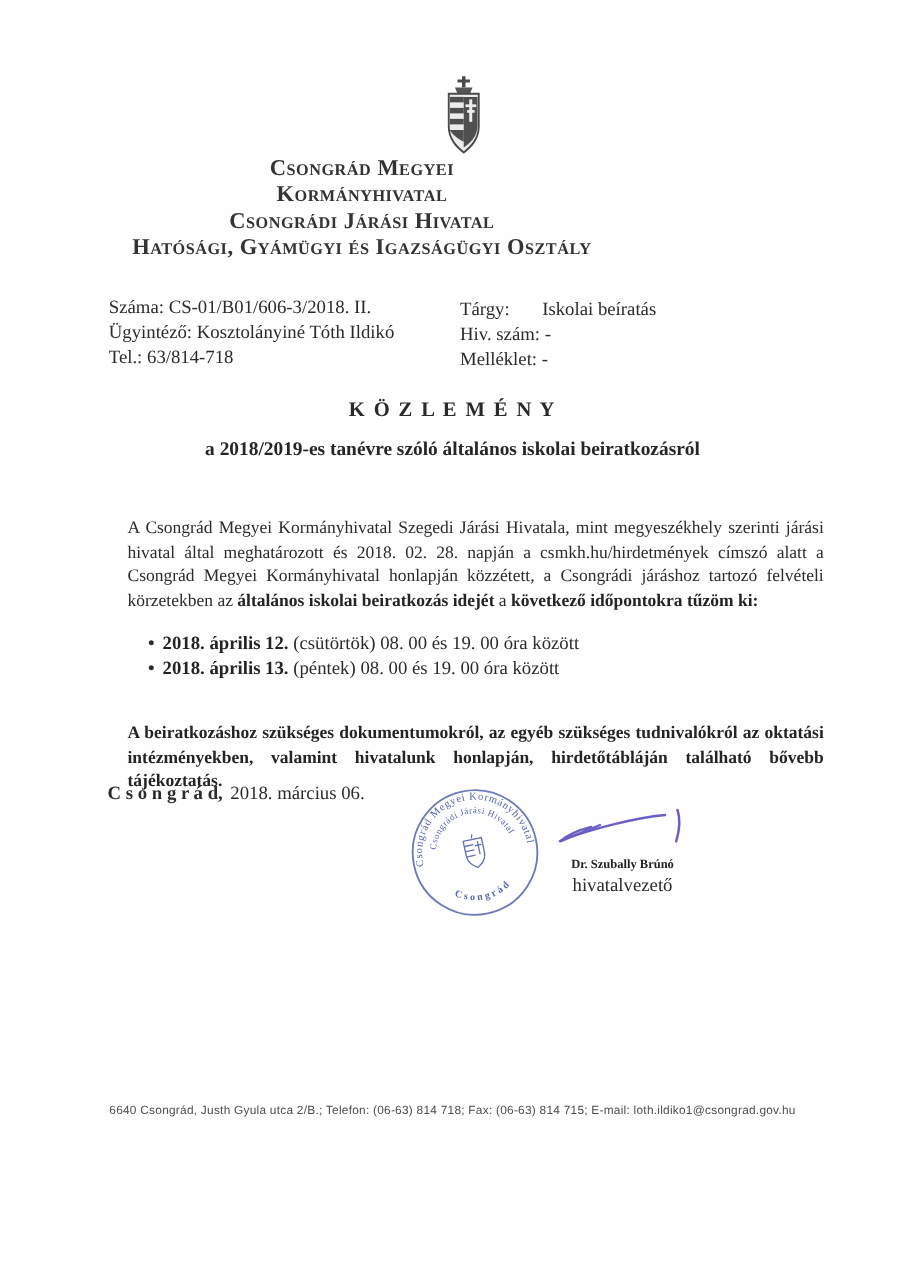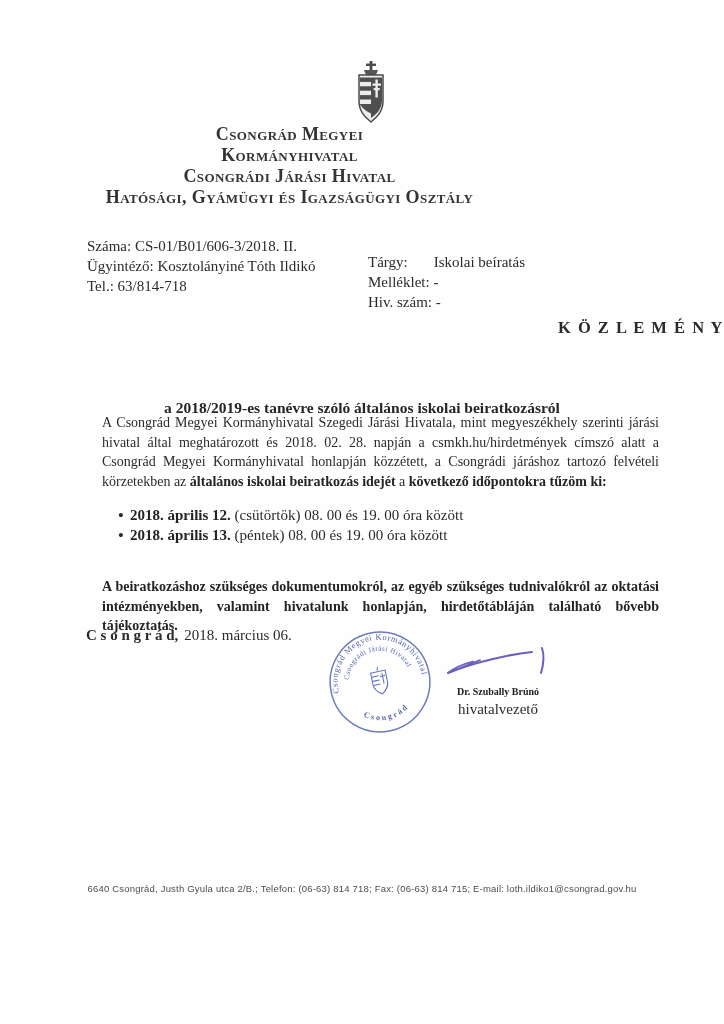--- a/index.html
+++ b/index.html
@@ -11,30 +11,30 @@
   
   .emblem{position:absolute;left:352px;top:60px;width:38px;height:64px;}
   
   .org-header{
     position:absolute;left:0;top:124px;width:579px;text-align:center;
     font-variant:small-caps;font-weight:600;font-size:18px;line-height:21px;
     letter-spacing:0.4px;color:#333;
   }
   
   .ref-left{position:absolute;left:87px;top:236px;font-size:15px;line-height:20px;}
-  .ref-right{position:absolute;left:368px;top:252px;font-size:15px;line-height:20px;}
+  .ref-right{position:absolute;left:368px;top:238px;font-size:15px;line-height:20px;}
   .ref-right .lbl{display:inline-block;min-width:62px;}
   
   .doc-title{
-    position:absolute;left:0;top:318px;width:724px;text-align:right;
+    position:absolute;left:0;top:318px;width:724px;text-align:center;
     font-weight:bold;font-size:16.5px;letter-spacing:1.5px;color:#2a2a2a;
   }
   .doc-subtitle{
     position:absolute;left:0;top:351px;width:724px;text-align:center;
-    font-weight:bold;font-size:15.5px;color:#262626;margin-top:48px;
+    font-weight:bold;font-size:15.5px;color:#262626;
   }
   
   .para{
     position:absolute;left:85px;width:557px;font-size:14px;line-height:19.5px;
     text-align:justify;text-align-last:left;margin:17px;
   }
   .p1{top:396px;}
   .p2{top:560px;font-weight:bold;color:#242424;}
   .bold{font-weight:bold;color:#242424;}
   
@@ -94,22 +94,22 @@
     <div>Száma: CS-01/B01/606-3/2018. II.</div>
     <div>Ügyintéző: Kosztolányiné Tóth Ildikó</div>
     <div>Tel.: 63/814-718</div>
   </div>
 
   <div class="ref-right">
     <div>
       <span class="lbl">Tárgy:</span>
       <span>Iskolai beíratás</span>
     </div>
+    <div>Hiv. szám: -</div>
     <div>Melléklet: -</div>
-    <div>Hiv. szám: -</div>
   </div>
 
   <div class="doc-title">K Ö Z L E M É N Y</div>
   <div class="doc-subtitle">a 2018/2019-es tanévre szóló általános iskolai beiratkozásról</div>
 
   <p class="para p1"><span>A Csongrád Megyei Kormányhivatal Szegedi Járási Hivatala, mint megyeszékhely szerinti járási hivatal által meghatározott és 2018. 02. 28. napján a csmkh.hu/hirdetmények címszó alatt a Csongrád Megyei Kormányhivatal honlapján közzétett, a Csongrádi járáshoz tartozó felvételi körzetekben az </span><span class="bold">általános iskolai beiratkozás idejét</span><span> a </span><span class="bold">következő időpontokra tűzöm ki:</span></p>
 
   <div class="bullets">
     <div class="bullet-row">
       <span><span class="bold">2018. április 12.</span><span> (csütörtök) 08. 00 és 19. 00 óra között</span></span>

